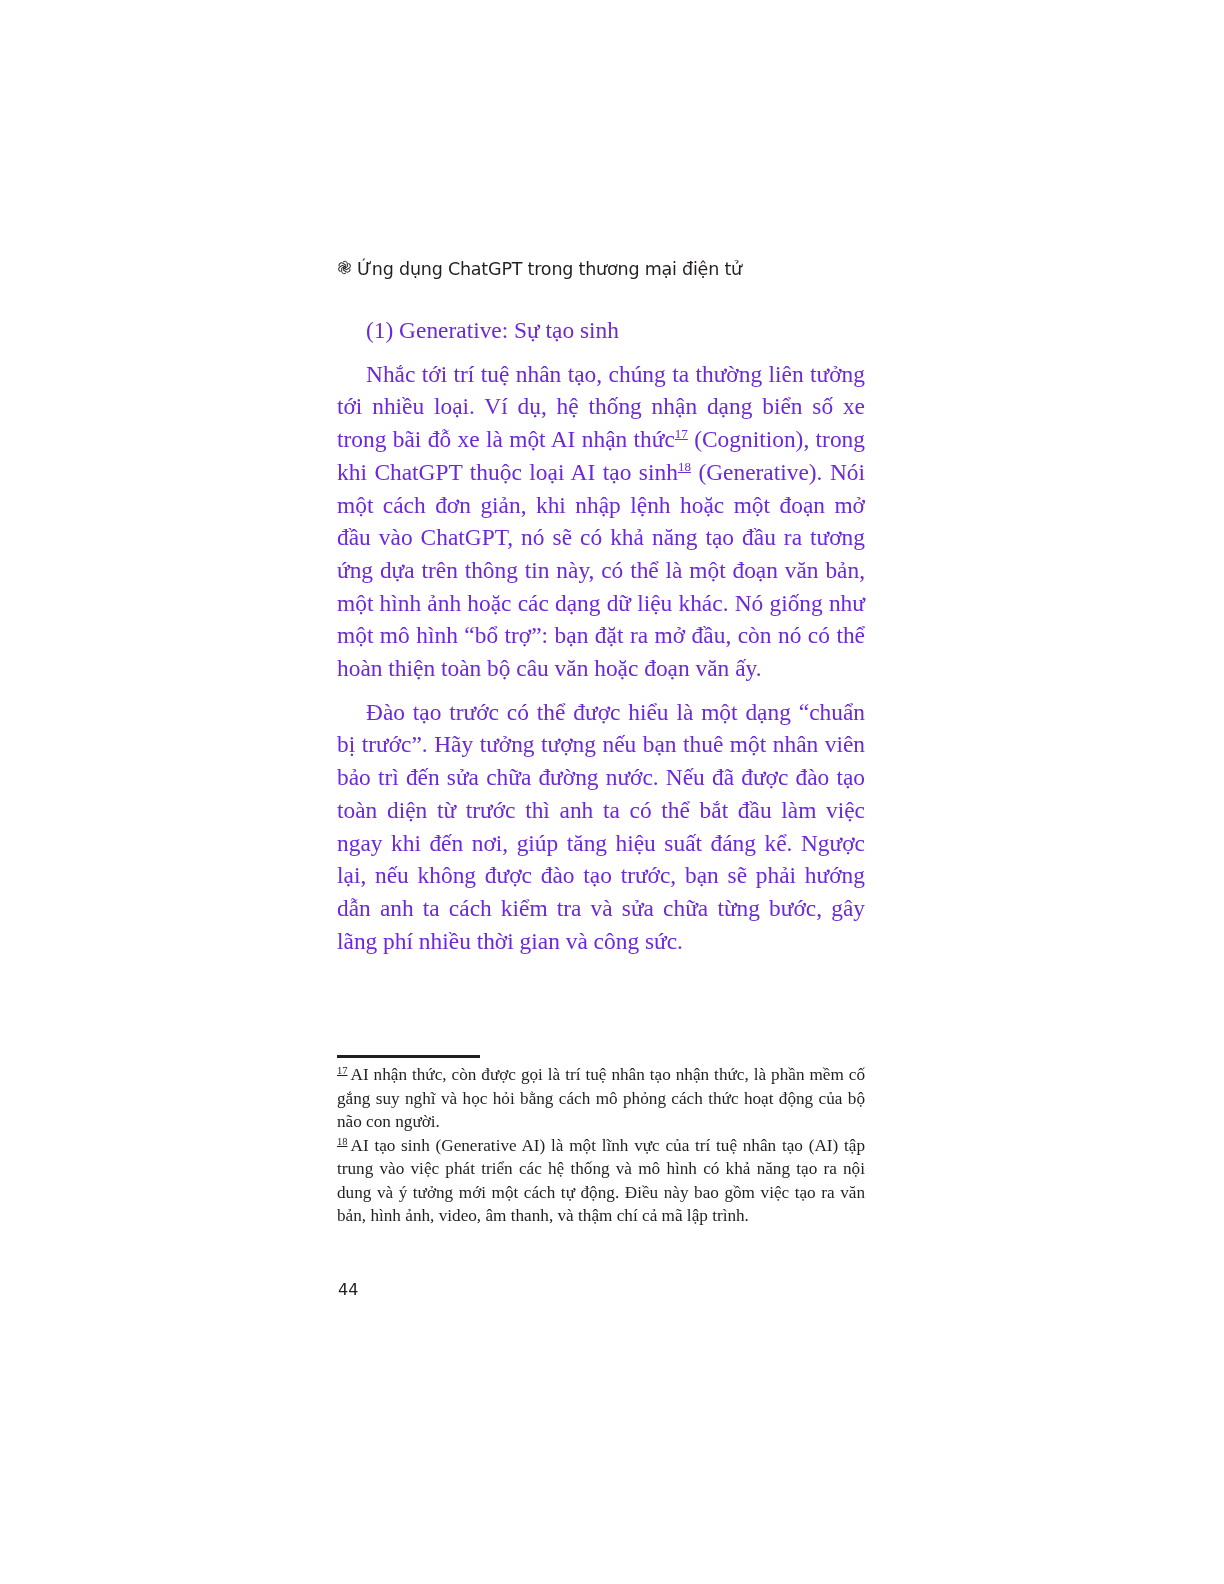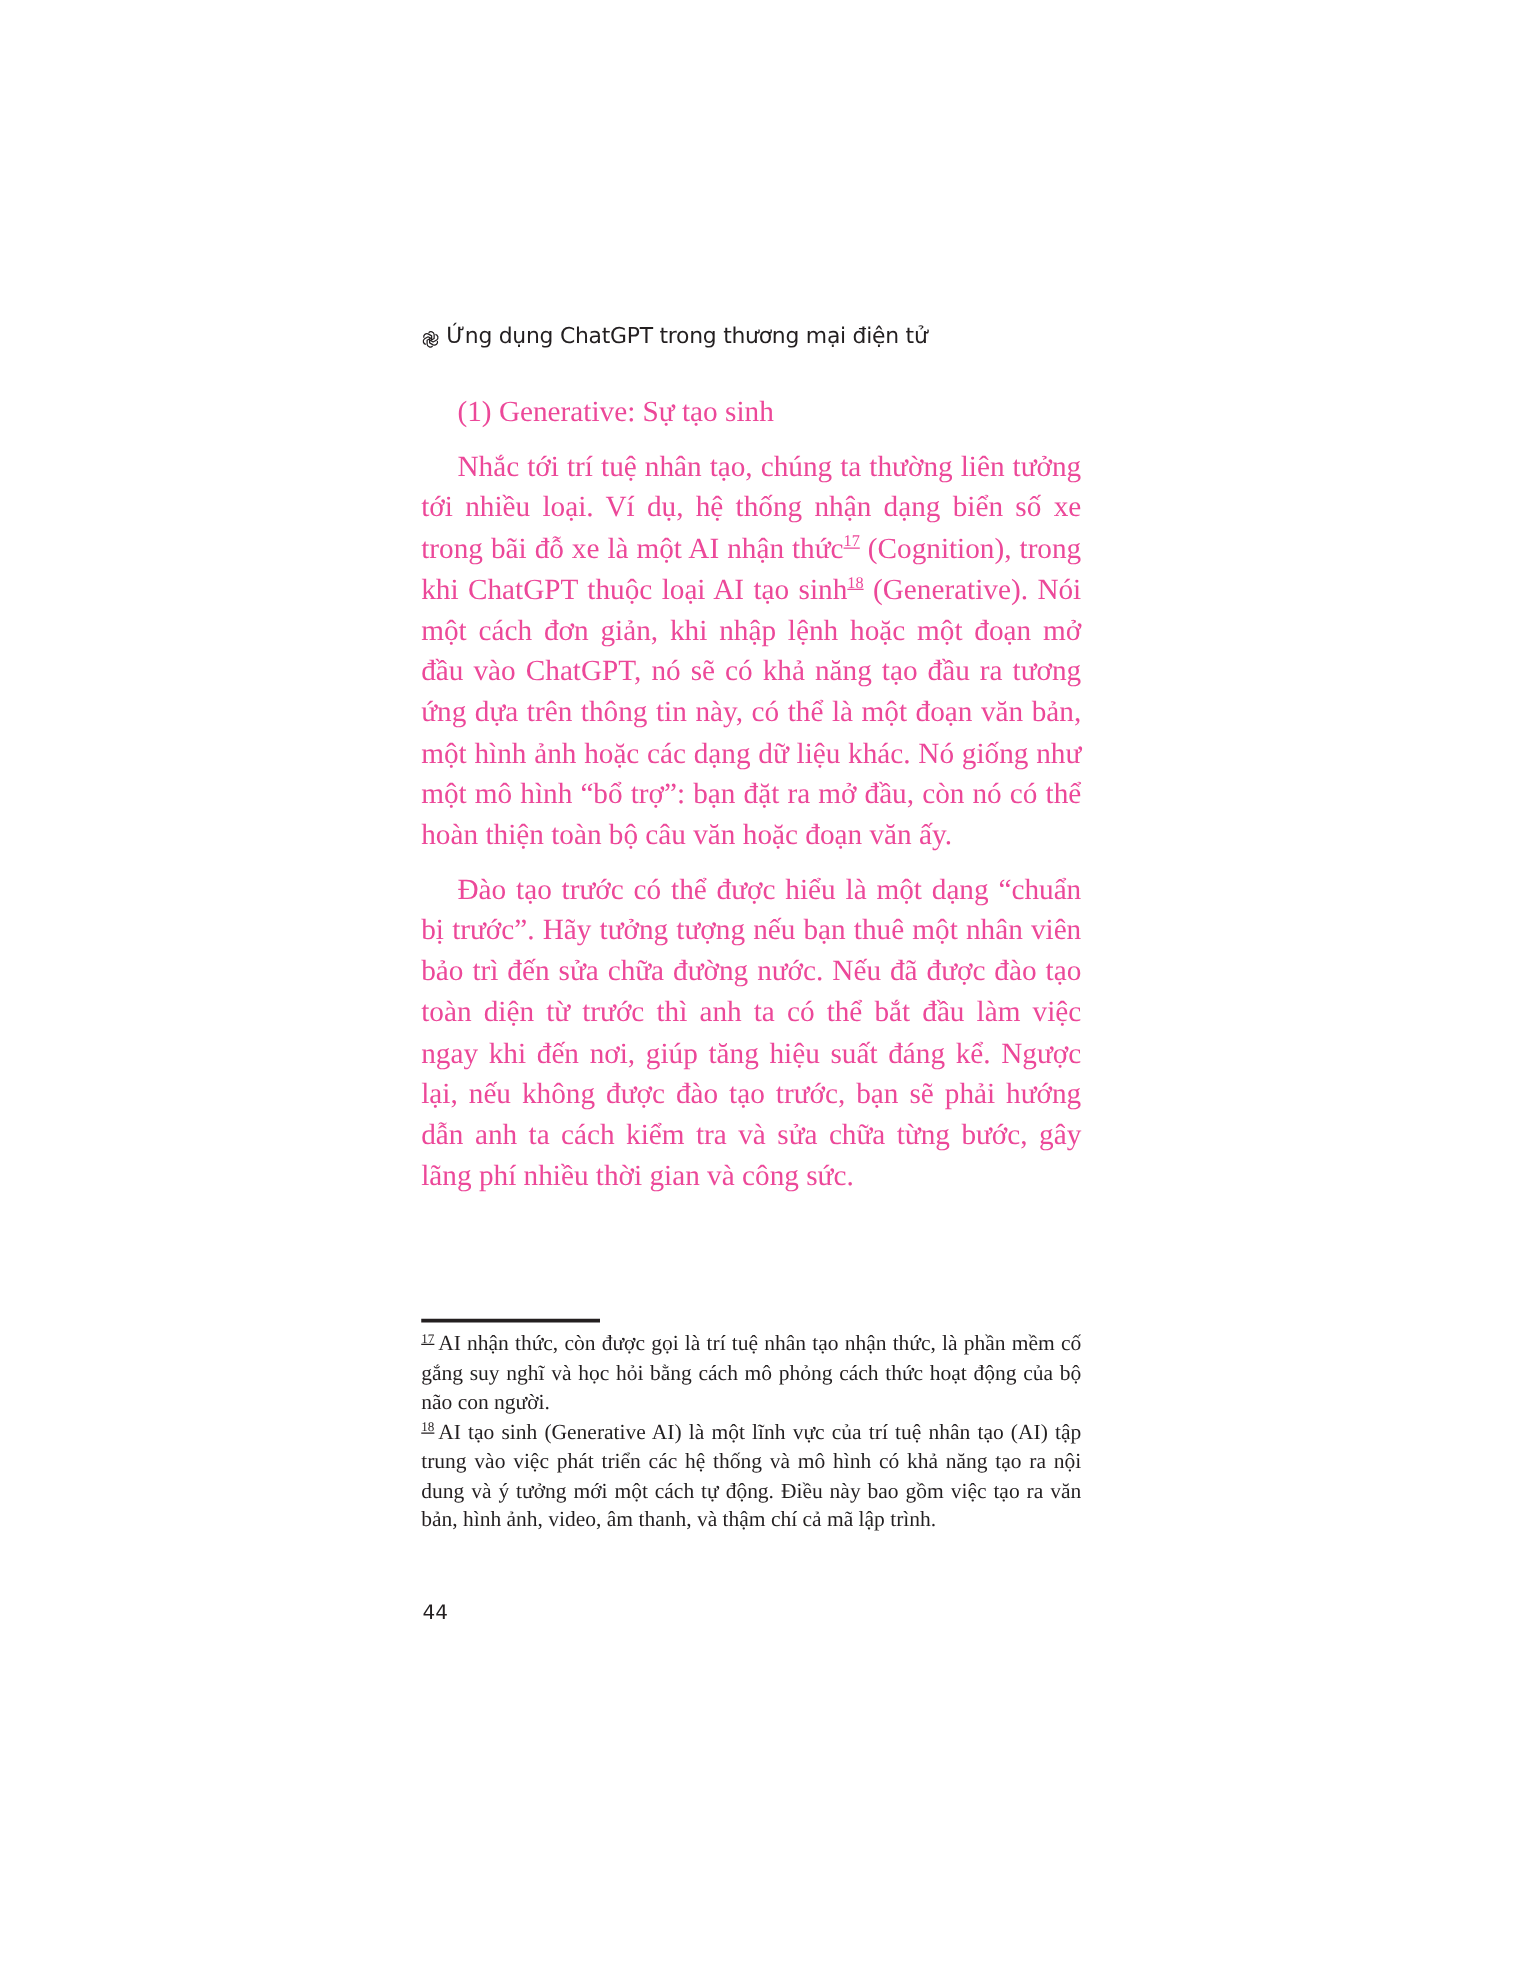--- a/index.html
+++ b/index.html
@@ -24,39 +24,39 @@
       position: absolute;
       top: 259px;
       left: 0;
       width: 600px;
       font-family: "DejaVu Sans", sans-serif;
       font-size: 17.5px;
       letter-spacing: -0.2px;
       color: #231f20;
       white-space: nowrap;
       display: flex;
-      align-items: flex-end;
+      align-items: flex-start;
     }
     .running-header .logo {
       display: inline-block;
       width: 15px;
       height: 15px;
       margin-right: 5px;
       margin-top: 1px;
     }
     .running-header .logo svg { display: block; }
     .body-text {
       position: absolute;
       top: 314px;
       left: 0;
       width: 528px;
       font-family: "Liberation Serif", serif;
       font-size: 23.4px;
       line-height: 32.7px;
-      color: #ec4899;
+      color: #6d28d9;
     }
     .subheading {
       margin: 0 0 11px 0;
       text-indent: 29px;
     }
     .para {
       margin: 0 0 11px 0;
       text-indent: 29px;
       text-align: justify;
       hyphens: none;

